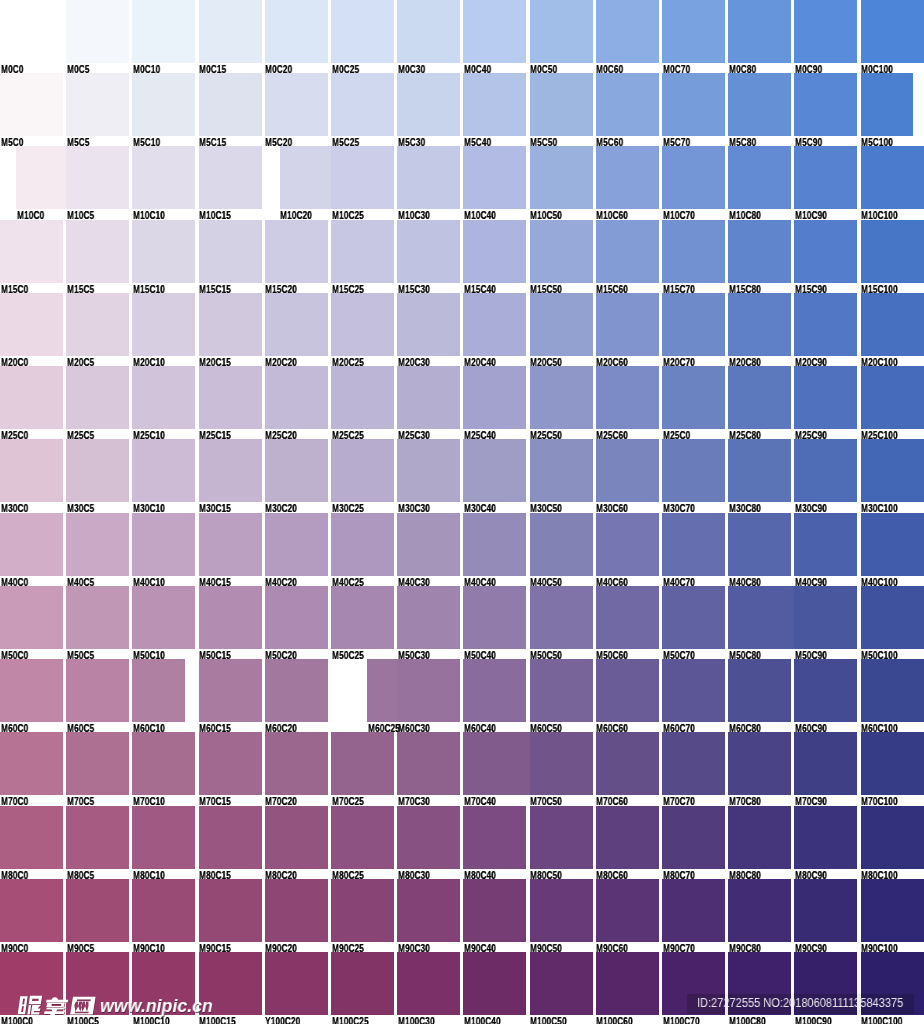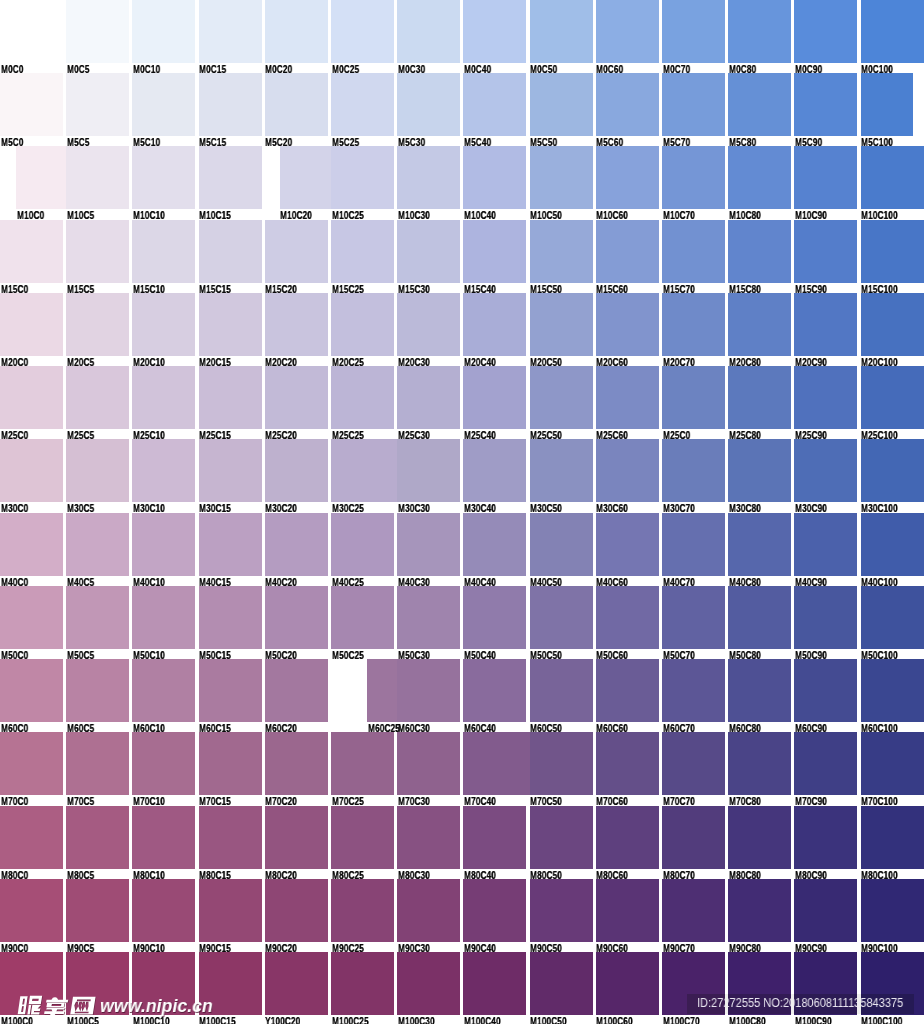--- a/index.html
+++ b/index.html
@@ -404,21 +404,21 @@
           <div class="cell-label">M30C10</div>
         </div>
         <div class="swatch-cell" style="left: 198.6px; width: 63px;">
           <div class="cell-color" style="background: rgb(198, 181, 208);"></div>
           <div class="cell-label">M30C15</div>
         </div>
         <div class="swatch-cell" style="left: 264.8px; width: 63px;">
           <div class="cell-color" style="background: rgb(190, 177, 206);"></div>
           <div class="cell-label">M30C20</div>
         </div>
-        <div class="swatch-cell" style="left: 331px; width: 63px; padding-left: 32px;">
+        <div class="swatch-cell" style="left: 331px; width: 63px;">
           <div class="cell-color" style="background: rgb(184, 172, 206);"></div>
           <div class="cell-label">M30C25</div>
         </div>
         <div class="swatch-cell" style="left: 397.2px; width: 63px;">
           <div class="cell-color" style="background: rgb(175, 168, 200);"></div>
           <div class="cell-label">M30C30</div>
         </div>
         <div class="swatch-cell" style="left: 463.4px; width: 63px;">
           <div class="cell-color" style="background: rgb(159, 156, 198);"></div>
           <div class="cell-label">M30C40</div>
@@ -544,21 +544,21 @@
           <div class="cell-label">M50C50</div>
         </div>
         <div class="swatch-cell" style="left: 595.8px; width: 63px;">
           <div class="cell-color" style="background: rgb(113, 105, 164);"></div>
           <div class="cell-label">M50C60</div>
         </div>
         <div class="swatch-cell" style="left: 662px; width: 63px;">
           <div class="cell-color" style="background: rgb(97, 98, 162);"></div>
           <div class="cell-label">M50C70</div>
         </div>
-        <div class="swatch-cell" style="left: 728.2px; width: 63px;">
+        <div class="swatch-cell" style="left: 728.2px; width: 63px; padding-left: 11px;">
           <div class="cell-color" style="background: rgb(83, 92, 160);"></div>
           <div class="cell-label">M50C80</div>
         </div>
         <div class="swatch-cell" style="left: 794.4px; width: 63px;">
           <div class="cell-color" style="background: rgb(72, 87, 158);"></div>
           <div class="cell-label">M50C90</div>
         </div>
         <div class="swatch-cell" style="left: 860.6px; width: 63.4px;">
           <div class="cell-color" style="background: rgb(62, 82, 157);"></div>
           <div class="cell-label">M50C100</div>
@@ -566,21 +566,21 @@
       </div>
       <div class="swatch-row" style="top: 659.16px;">
         <div class="swatch-cell" style="left: 0px; width: 63px;">
           <div class="cell-color" style="background: rgb(192, 135, 166);"></div>
           <div class="cell-label">M60C0</div>
         </div>
         <div class="swatch-cell" style="left: 66.2px; width: 63px;">
           <div class="cell-color" style="background: rgb(184, 131, 164);"></div>
           <div class="cell-label">M60C5</div>
         </div>
-        <div class="swatch-cell" style="left: 132.4px; width: 63px;">
+        <div class="swatch-cell" style="left: 132.4px; width: 53px;">
           <div class="cell-color" style="background: rgb(176, 128, 163);"></div>
           <div class="cell-label">M60C10</div>
         </div>
         <div class="swatch-cell" style="left: 198.6px; width: 63px;">
           <div class="cell-color" style="background: rgb(170, 123, 160);"></div>
           <div class="cell-label">M60C15</div>
         </div>
         <div class="swatch-cell" style="left: 264.8px; width: 63px;">
           <div class="cell-color" style="background: rgb(163, 120, 159);"></div>
           <div class="cell-label">M60C20</div>

